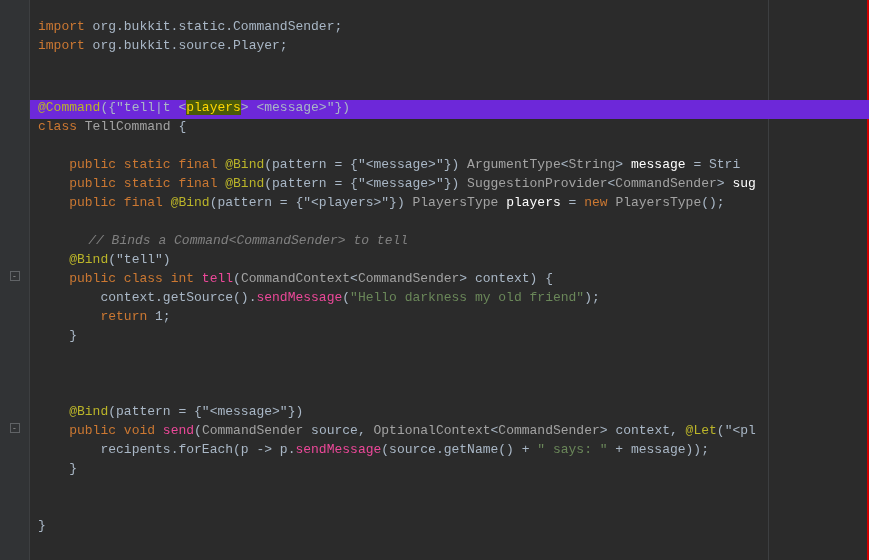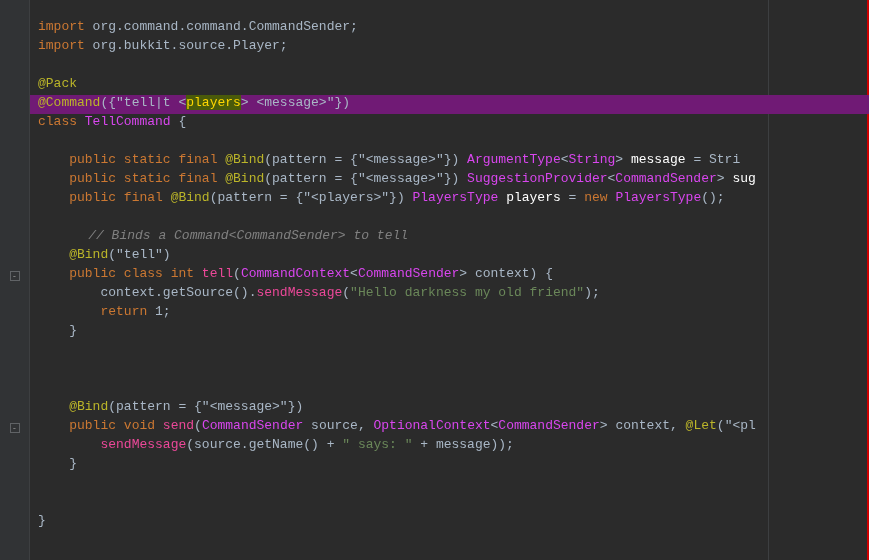--- a/index.html
+++ b/index.html
@@ -62,27 +62,28 @@
     }
     .code-line {
       height: 19px;
       display: flex;
       align-items: flex-start;
       white-space: pre;
       padding-left: 8px;
       position: relative;
     }
     .code-line.highlighted {
-      background: #701a75;
+      background: #6d28d9;
+      margin-top: 24px;
     }
     
     .kw { color: #cc7832; }
     .annotation { color: #bbb529; } 
     .string { color: #6a8759; } 
-    .classname { color: #d946ef; } 
+    .classname { color: #a3a3a3; } 
     .method { color: #ec4899; } 
     .comment { color: #808080; font-style: italic; margin-left: 19px; }
     .param { color: #ffffff; } 
     .plain { color: #a9b7c6; }
     .red-border {
       position: absolute;
       right: 0;
       top: 0;
       width: 2px;
       height: 100%;
@@ -136,42 +137,41 @@
         <div class="gutter-line"></div>
         <div class="gutter-line"></div>
         <div class="gutter-line"></div>
       </div>
   </div>
   <div class="code-area">
     <div class="right-margin"></div>
     <div class="red-border"></div>
     <div class="code-lines" id="code-lines">
         <div class="code-line"></div>
-        <div class="code-line"><span class="kw">import </span><span class="plain">org.command.command.CommandSender;</span></div>
+        <div class="code-line"><span class="kw">import </span><span class="plain">org.bukkit.static.CommandSender;</span></div>
         <div class="code-line"><span class="kw">import </span><span class="plain">org.bukkit.source.Player;</span></div>
         <div class="code-line"></div>
-        <div class="code-line"><span class="annotation">@Pack</span></div>
         <div class="code-line highlighted"><span class="annotation">@Command</span><span class="plain">({"tell|t &lt;</span><span style="background: rgb(74, 90, 10); color: rgb(255, 215, 0);">players</span><span class="plain">&gt; &lt;message&gt;"})</span></div>
         <div class="code-line"><span class="kw">class </span><span class="classname">TellCommand </span><span class="plain">{</span></div>
         <div class="code-line"></div>
         <div class="code-line"><span>    </span><span class="kw">public static final </span><span class="annotation">@Bind</span><span class="plain">(pattern = {"&lt;message&gt;"}) </span><span class="classname">ArgumentType</span><span class="plain">&lt;</span><span class="classname">String</span><span class="plain">&gt; </span><span class="param">message</span><span class="plain"> = Stri</span></div>
         <div class="code-line"><span>    </span><span class="kw">public static final </span><span class="annotation">@Bind</span><span class="plain">(pattern = {"&lt;message&gt;"}) </span><span class="classname">SuggestionProvider</span><span class="plain">&lt;</span><span class="classname">CommandSender</span><span class="plain">&gt; </span><span class="param">sug</span></div>
         <div class="code-line"><span>    </span><span class="kw">public final </span><span class="annotation">@Bind</span><span class="plain">(pattern = {"&lt;players&gt;"}) </span><span class="classname">PlayersType</span><span class="plain"> </span><span class="param">players</span><span class="plain"> = </span><span class="kw">new </span><span class="classname">PlayersType</span><span class="plain">();</span></div>
         <div class="code-line"></div>
         <div class="code-line"><span>    </span><span class="comment">// Binds a Command&lt;CommandSender&gt; to tell</span></div>
         <div class="code-line"><span>    </span><span class="annotation">@Bind</span><span class="plain">("tell")</span></div>
         <div class="code-line"><span>    </span><span class="kw">public class </span><span class="kw">int </span><span class="method">tell</span><span class="plain">(</span><span class="classname">CommandContext</span><span class="plain">&lt;</span><span class="classname">CommandSender</span><span class="plain">&gt; context) {</span></div>
         <div class="code-line"><span>        </span><span class="plain">context.getSource().</span><span class="method">sendMessage</span><span class="plain">(</span><span class="string">"Hello darkness my old friend"</span><span class="plain">);</span></div>
         <div class="code-line"><span>        </span><span class="kw">return </span><span class="plain">1;</span></div>
         <div class="code-line"><span>    </span><span class="plain">}</span></div>
         <div class="code-line"></div>
         <div class="code-line"></div>
         <div class="code-line"><span>    </span></div>
         <div class="code-line"><span>    </span><span class="annotation">@Bind</span><span class="plain">(pattern = {"&lt;message&gt;"})</span></div>
         <div class="code-line"><span>    </span><span class="kw">public void </span><span class="method">send</span><span class="plain">(</span><span class="classname">CommandSender</span><span class="plain"> source, </span><span class="classname">OptionalContext</span><span class="plain">&lt;</span><span class="classname">CommandSender</span><span class="plain">&gt; context, </span><span class="annotation">@Let</span><span class="plain">("&lt;pl</span></div>
-        <div class="code-line"><span>        </span><span class="method">sendMessage</span><span class="plain">(source.getName() + </span><span class="string">" says: "</span><span class="plain"> + message));</span></div>
+        <div class="code-line"><span>        </span><span class="plain">recipents.forEach(p -&gt; p.</span><span class="method">sendMessage</span><span class="plain">(source.getName() + </span><span class="string">" says: "</span><span class="plain"> + message));</span></div>
         <div class="code-line"><span>    </span><span class="plain">}</span></div>
         <div class="code-line"></div>
         <div class="code-line"></div>
         <div class="code-line"><span class="plain">}</span></div>
       </div>
   </div>
 </div>
 
 </body></html>

